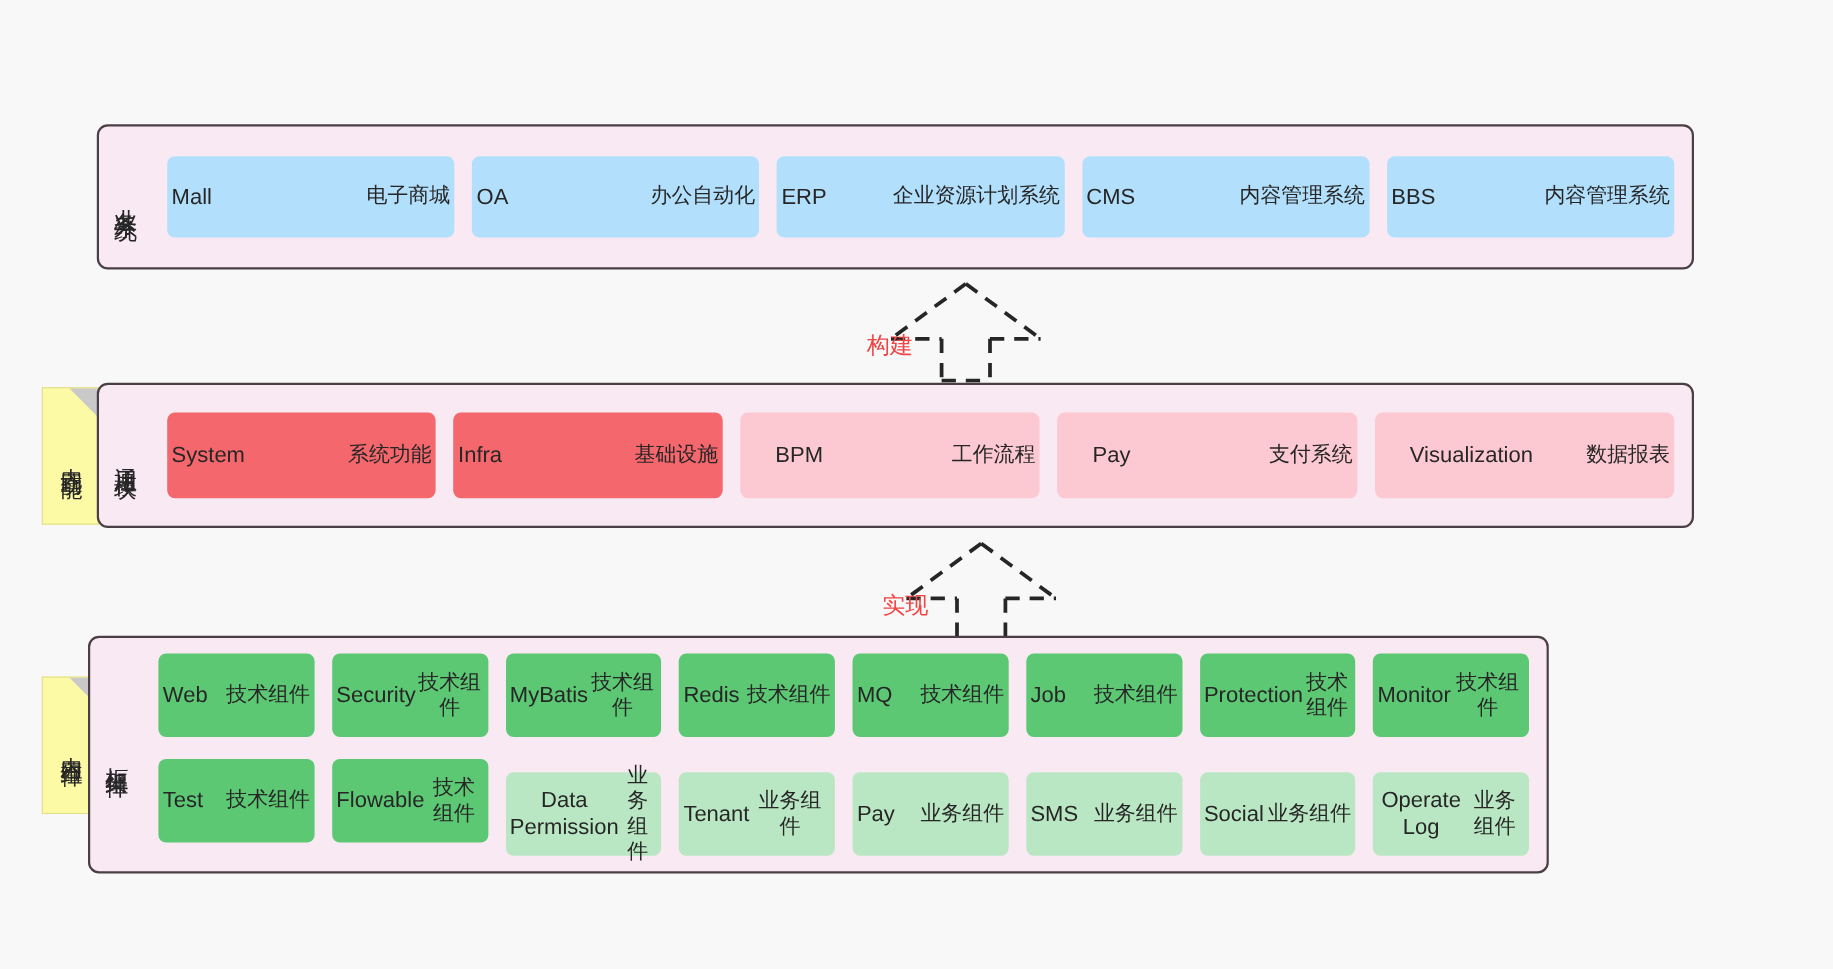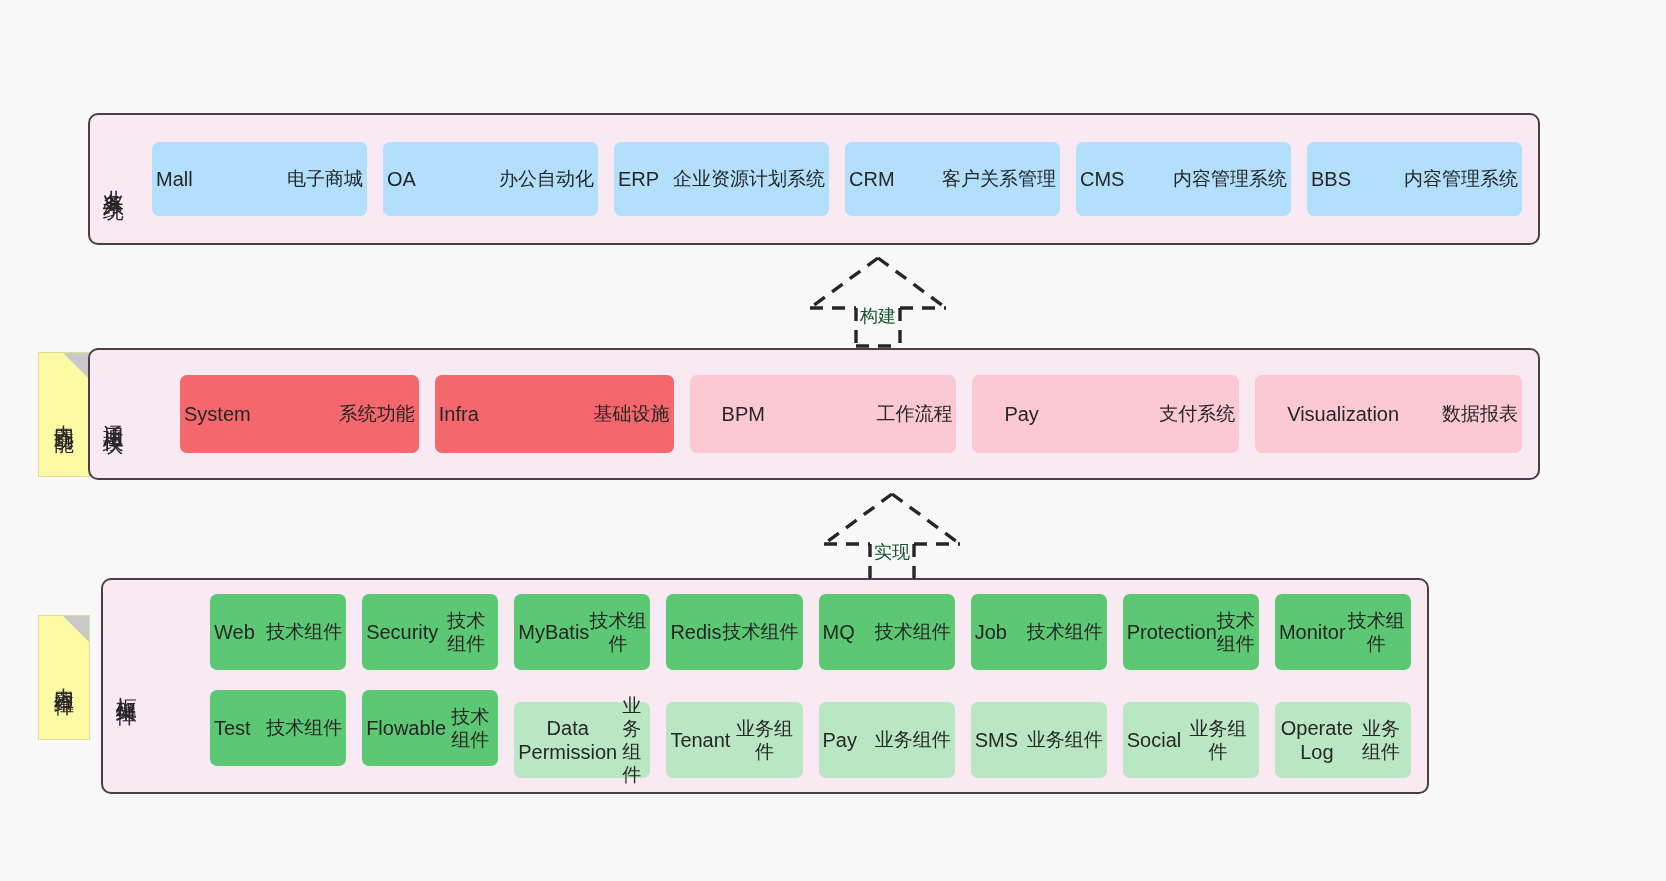--- a/index.html
+++ b/index.html
@@ -115,23 +115,22 @@
   .arrow {
     position: absolute;
     width: 180px;
     height: 96px;
   }
   .arrow svg { display: block; }
   .arrow-label {
     position: absolute;
     left: 0; right: 0;
     bottom: 20px;
-    text-align: center;
-    font-size: 18px;
-    color: #14532d;
+    font-size: 21px;
+    color: #ef4444;
     user-select: none;
     pointer-events: none;
   }
 </style>
 </head>
 <body>
 
 <div id="canvas">
 
   <div class="layer" id="layer-business" style="left:88px; top:113px; width:1452px; height:132px;">
@@ -142,24 +141,20 @@
           <span class="t1">Mall</span>
           <span class="t2">电子商城</span>
         </div>
         <div class="box c-blue">
           <span class="t1">OA</span>
           <span class="t2">办公自动化</span>
         </div>
         <div class="box c-blue">
           <span class="t1">ERP</span>
           <span class="t2">企业资源计划系统</span>
-        </div>
-        <div class="box c-blue">
-          <span class="t1">CRM</span>
-          <span class="t2">客户关系管理</span>
         </div>
         <div class="box c-blue">
           <span class="t1">CMS</span>
           <span class="t2">内容管理系统</span>
         </div>
         <div class="box c-blue">
           <span class="t1">BBS</span>
           <span class="t2">内容管理系统</span>
         </div>
       </div>
@@ -178,21 +173,21 @@
         <path d="M68 94 L112 94"></path>
       </g>
     </svg>
     <div class="arrow-label">构建</div>
   </div>
 
   <div class="sticky" style="left:38px; top:352px; width:52px; height:125px;">
     <span>内置功能</span>
   </div>
 
-  <div class="layer" id="layer-modules" style="left:88px; top:348px; width:1452px; height:132px;gap:28px;">
+  <div class="layer" id="layer-modules" style="left:88px; top:348px; width:1452px; height:132px;">
     <div class="layer-title">通用模块</div>
     <div class="layer-body">
       <div class="box-row">
         <div class="box c-red">
           <span class="t1">System</span>
           <span class="t2">系统功能</span>
         </div>
         <div class="box c-red">
           <span class="t1">Infra</span>
           <span class="t2">基础设施</span>
@@ -225,21 +220,21 @@
         <path d="M68 94 L112 94"></path>
       </g>
     </svg>
     <div class="arrow-label">实现</div>
   </div>
 
   <div class="sticky" style="left:38px; top:615px; width:52px; height:125px;">
     <span>内置组件</span>
   </div>
 
-  <div class="layer" id="layer-framework" style="left:101px; top:578px; width:1328px; height:216px;gap:45px;">
+  <div class="layer" id="layer-framework" style="left:80px; top:578px; width:1328px; height:216px;">
     <div class="layer-title">框架组件</div>
     <div class="layer-body">
 
       <div class="box-row">
         <div class="box c-green">
           <span class="t1">Web</span>
           <span class="t2">技术组件</span>
         </div>
         <div class="box c-green">
           <span class="t1">Security</span>

